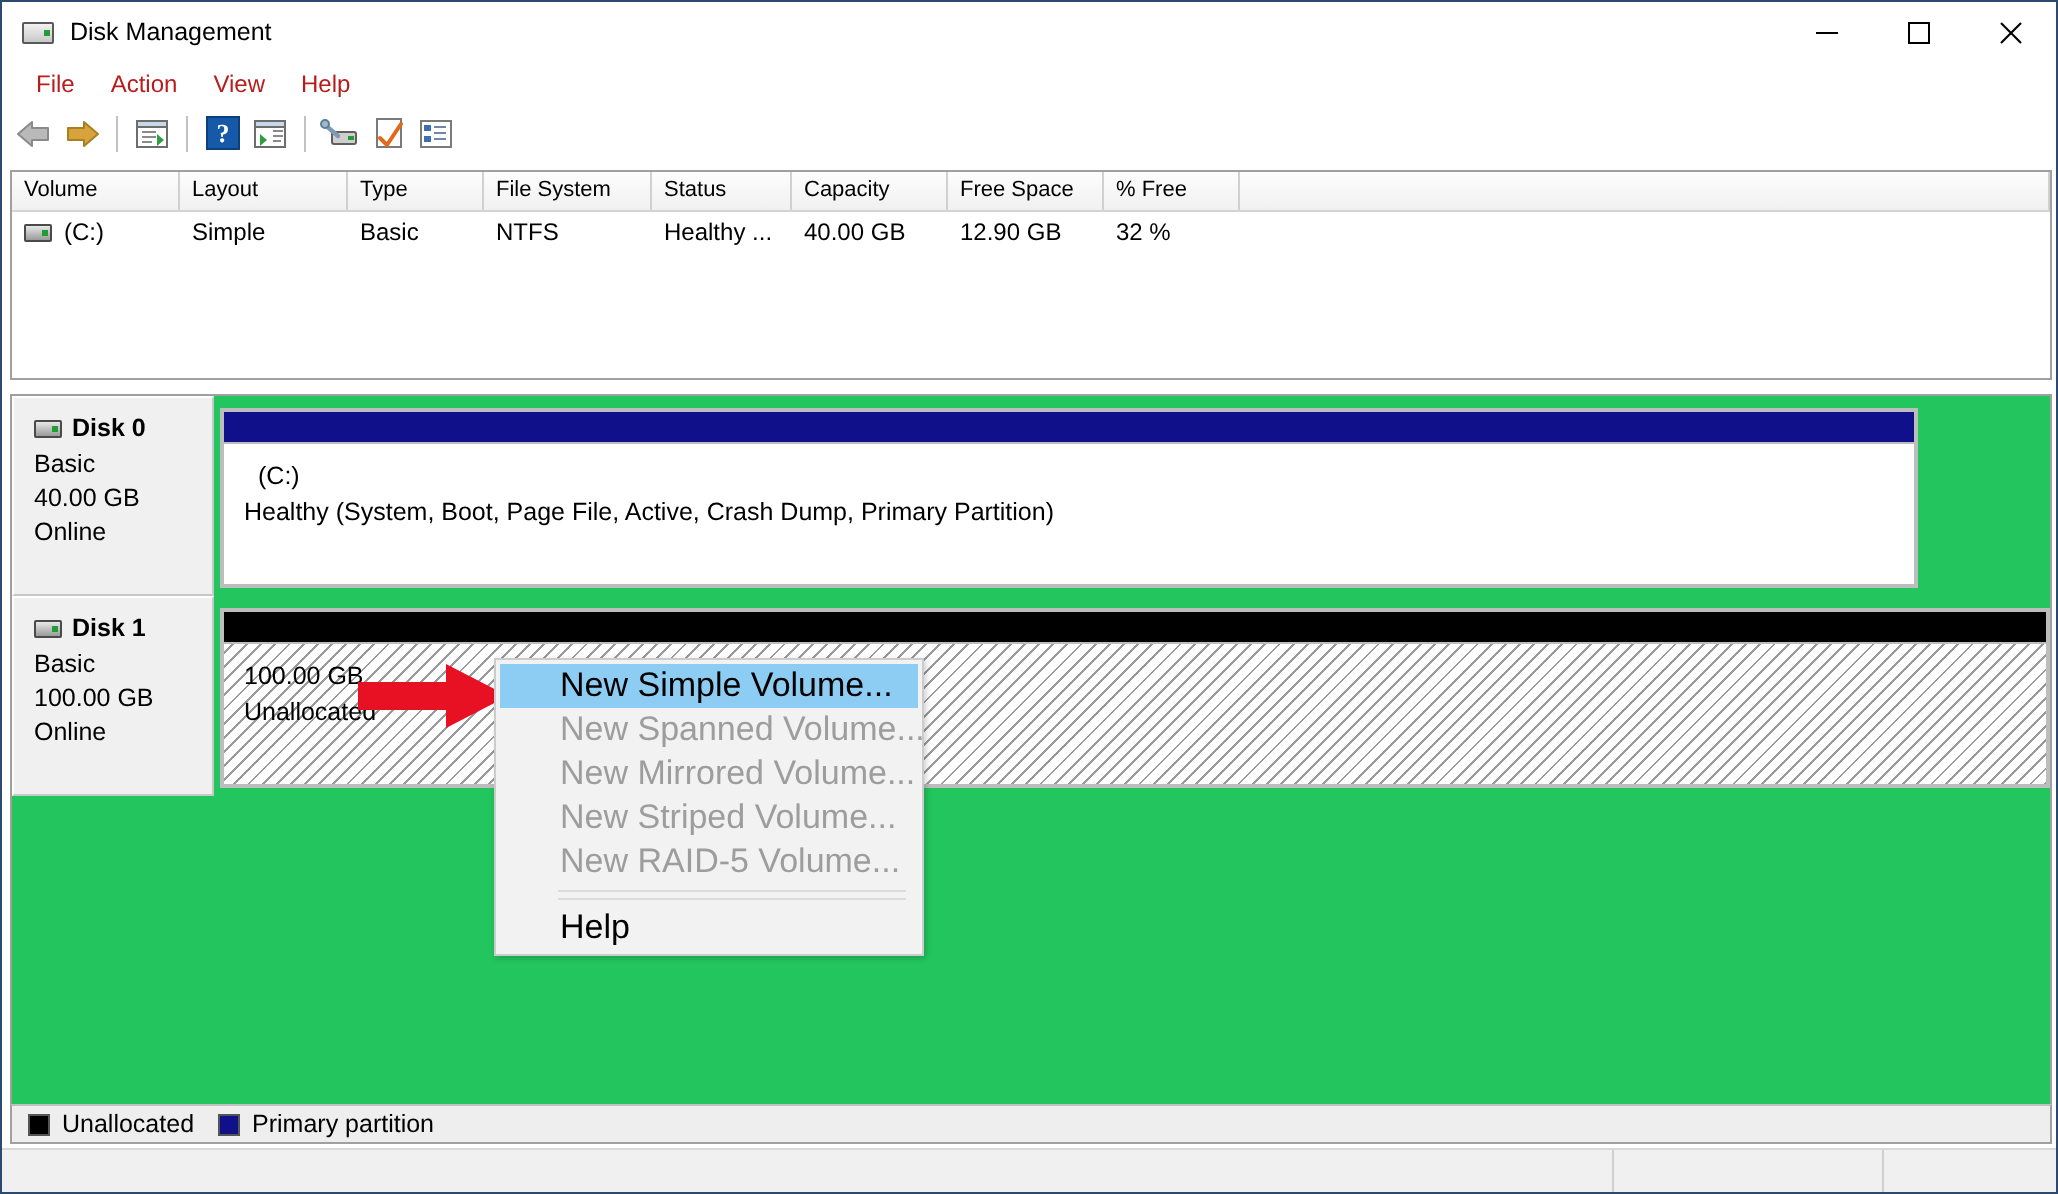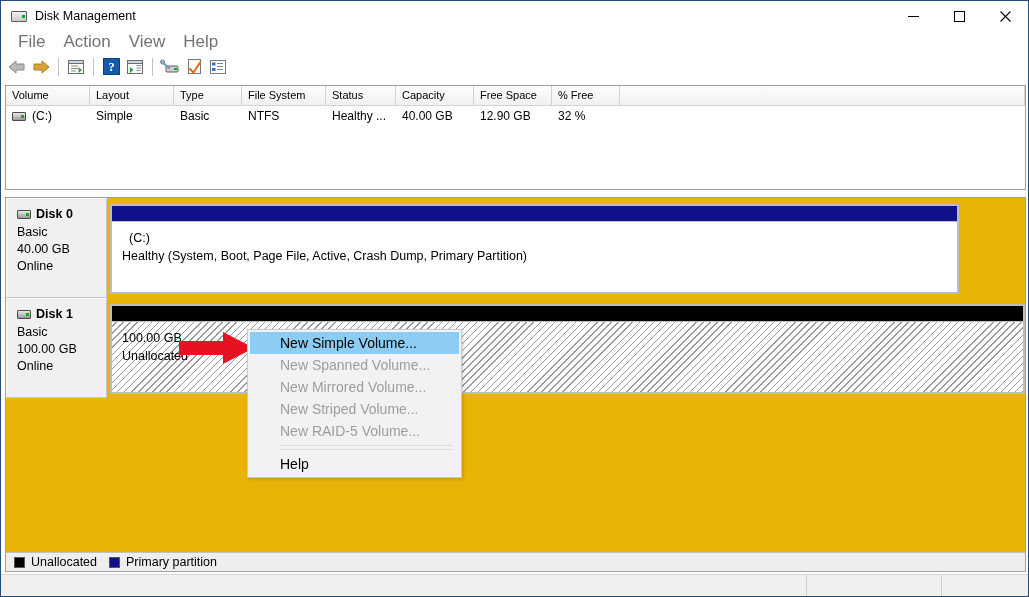--- a/index.html
+++ b/index.html
@@ -76,22 +76,22 @@
     left: 0; top: 30px;
     width: 1027px; height: 22px;
     background: #ffffff;
     display: flex;
     align-items: center;
     padding-left: 8px;
     box-sizing: border-box;
   }
   .menu-item {
     padding: 2px 9px;
-    font-size: 17px;
-    color: #737373;
+    font-size: 12px;
+    color: #b91c1c;
   }
 
   
   #toolbar {
     position: absolute;
     left: 0; top: 52px;
     width: 1027px; height: 28px;
     background: #ffffff;
     display: flex;
     align-items: center;
@@ -170,21 +170,21 @@
     right: 1px; top: 2px;
     width: 3px; height: 3px;
     background: #1f9e34;
   }
 
   
   #disk-view {
     position: absolute;
     left: 4px; top: 196px;
     width: 1021px; height: 355px;
-    background: #eab308;
+    background: #22c55e;
     border: 1px solid #a0a0a0;
     border-bottom: none;
     box-sizing: border-box;
     overflow: hidden;
   }
   .disk-row {
     position: absolute;
     left: 0;
     width: 1019px;
     display: flex;
@@ -287,21 +287,21 @@
     border: 1px solid #cccccc;
     box-shadow: 1px 1px 3px rgba(0,0,0,0.20);
     z-index: 60;
     padding: 2px 0 2px 0;
     box-sizing: border-box;
   }
   .ctx-item {
     height: 22px;
     line-height: 22px;
     padding-left: 32px;
-    font-size: 14px;
+    font-size: 17px;
     color: #000000;
     white-space: nowrap;
     box-sizing: border-box;
   }
   .ctx-item.disabled { color: #9d9d9d; }
   .ctx-item.highlight {
     background: #8ecdf3;
     margin: 0 2px;
     padding-left: 30px;
   }

